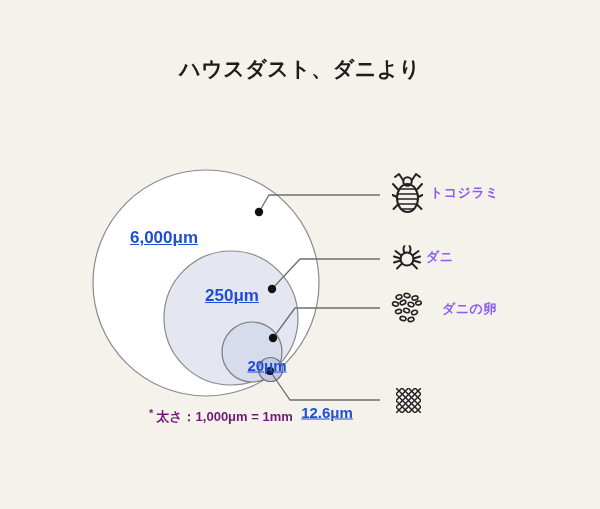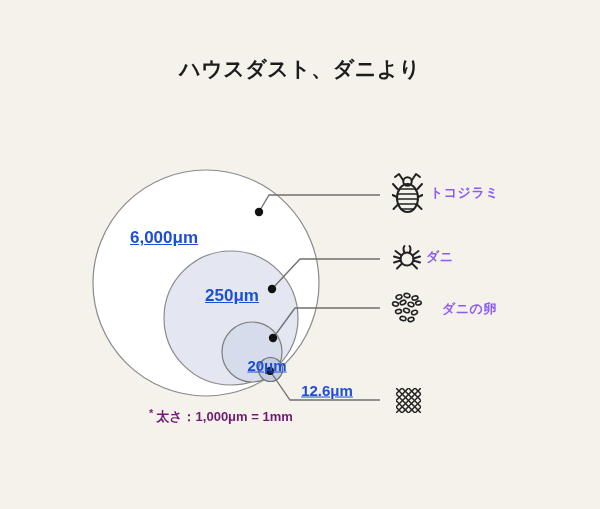--- a/index.html
+++ b/index.html
@@ -28,21 +28,21 @@
     position:absolute;
     transform:translate(-50%,-50%);
     font-weight:700;
     color:#1d4ed8;
     white-space:nowrap;
     text-decoration:underline;
   }
   .lbl-6000{left:164px;top:238px;font-size:17px;}
   .lbl-250{left:232px;top:296px;font-size:17px;}
   .lbl-20{left:267px;top:349px;font-size:15px;margin-top:16px;}
-  .lbl-126{left:327px;top:390px;font-size:15px;}
+  .lbl-126{left:327px;top:412px;font-size:15px;}
   .note{
     position:absolute;
     left:149px;top:407px;
     font-size:13px;
     font-weight:700;
     color:#701a75;
     white-space:nowrap;
   }
   .note .star{
     font-size:11px;

